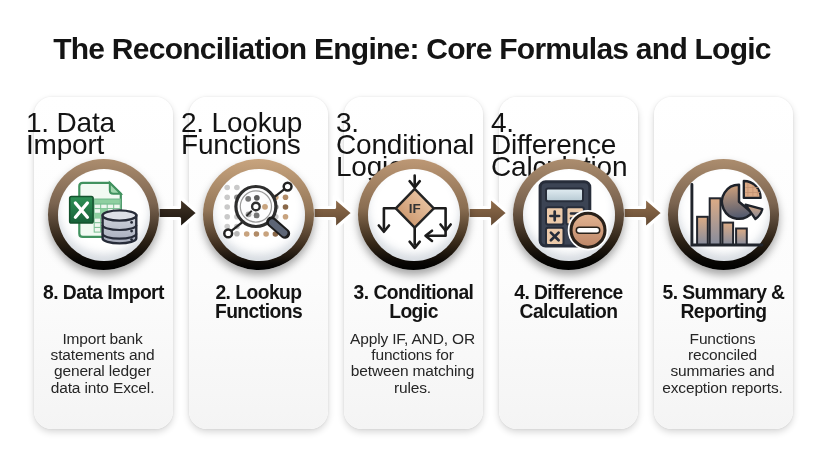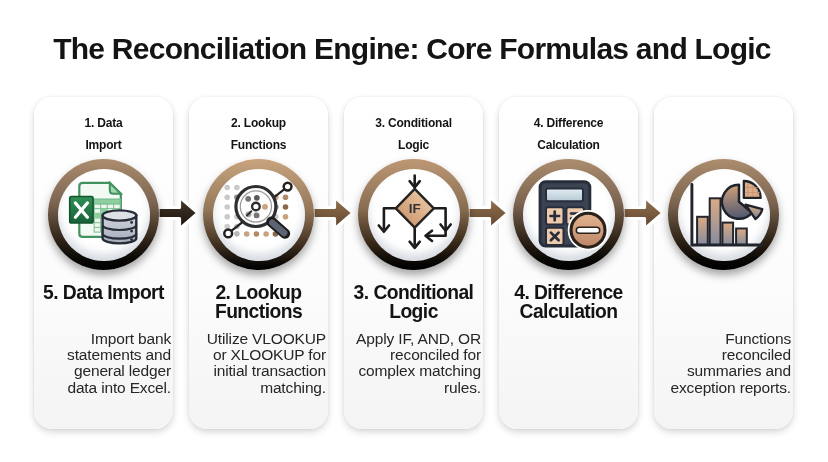--- a/index.html
+++ b/index.html
@@ -2,29 +2,29 @@
 <html><head>
 <meta charset="utf-8">
 <style>
   html,body{margin:0;padding:0;}
   body{width:828px;height:462px;background:#ffffff;font-family:"Liberation Sans",sans-serif;position:relative;overflow:hidden;transform:translateZ(0);}
   .title{position:absolute;left:-2px;top:32px;width:828px;text-align:center;font-size:30px;font-weight:bold;color:#141414;letter-spacing:-0.75px;}
   .card{position:absolute;top:97px;width:139px;height:332px;border-radius:18px;
         background:linear-gradient(180deg,#ffffff 0%,#fcfcfc 55%,#f4f4f4 100%);
         box-shadow:0 3px 7px rgba(0,0,0,0.16), 0 0 3px rgba(0,0,0,0.08);}
   .c1{left:34px}.c2{left:189px}.c3{left:344px}.c4{left:499px}.c5{left:654px}
-  .ctitle{position:absolute;left:-8px;width:155px;top:14.5px;text-align:center;font-weight:bold;font-size:12px;line-height:22px;color:#131313;letter-spacing:-0.2px;}
+  .ctitle{position:absolute;left:-8px;width:155px;top:14.5px;font-weight:normal;font-size:28px;line-height:22px;color:#131313;letter-spacing:-0.2px;}
   .ring{position:absolute;top:62.2px;width:111px;height:111px;left:14px;border-radius:50%;
         background:linear-gradient(180deg,#ac8d6e 0%,#7b6450 40%,#2c2115 74%,#0a0805 90%,#000000 100%);
         box-shadow:0 5px 9px rgba(0,0,0,0.35);}
   .inner{position:absolute;left:9.5px;top:9.5px;width:92px;height:92px;border-radius:50%;
         background:radial-gradient(circle at 50% 42%, #ffffff 60%, #f4f6f8 100%);box-shadow:inset 0 -7px 9px rgba(90,110,130,0.22);}
   .inner svg{position:absolute;left:6px;top:4.3px;}
   .stitle{position:absolute;left:-8px;width:155px;top:186px;text-align:center;font-weight:bold;font-size:19.3px;line-height:19px;color:#131313;letter-spacing:-0.55px;}
-  .desc{position:absolute;left:12px;width:125px;top:234px;text-align:right;font-size:15.5px;line-height:16.2px;color:#262626;letter-spacing:-0.15px;}
+  .desc{position:absolute;left:6px;width:125px;top:234px;text-align:center;font-size:15.5px;line-height:16.2px;color:#262626;letter-spacing:-0.15px;}
   .arrow{position:absolute;top:190.5px;z-index:5;}
   .a1{left:157px}.a2{left:312px}.a3{left:467px}.a4{left:622px}
   .ring,.zc{z-index:6}
 </style>
 </head>
 <body>
 <div class="title">The Reconciliation Engine: Core Formulas and Logic</div>
 
 <svg class="arrow a1" width="46" height="44" viewBox="0 0 46 44">
   <defs>
@@ -88,21 +88,21 @@
         <ellipse cx="55.45" cy="42.5" rx="16.85" ry="5.1" fill="#dde0e7" stroke-width="2.4"></ellipse>
       </g>
       <g fill="#262b38">
         <circle cx="67.6" cy="49.4" r="1.4"></circle>
             <circle cx="67.6" cy="58.1" r="1.4"></circle>
             <circle cx="67.6" cy="66.6" r="1.4"></circle>
       </g>
     </svg>
   </div>
     </div>
-  <div class="stitle">5. Data Import</div>
+  <div class="stitle">8. Data Import</div>
   <div class="desc">Import bank statements and general ledger data into Excel.</div>
 </div>
 
 <div class="card c2">
   <div class="ctitle">2. Lookup<br>Functions</div>
   <div class="ring zc" style="background:linear-gradient(180deg,#c8a47e 0%,#95785a 45%,#3e2e1f 78%,#0c0906 94%,#000000 100%)">
       <div class="inner">
     <svg width="80" height="80" viewBox="0 0 80 80" id="icon2">
       <g>
         <circle cx="8.2" cy="14.5" r="2.8" fill="#c9c9c9"></circle>
@@ -139,21 +139,20 @@
         <line x1="32.8" y1="37.7" x2="27.4" y2="43" stroke="#2e2e2e" stroke-width="1.9"></line>
       </g>
       <line x1="52.4" y1="48.8" x2="66" y2="60.6" stroke="#1c1c1c" stroke-width="10.4" stroke-linecap="round"></line>
       <line x1="53.2" y1="49.6" x2="65.2" y2="60" stroke="#5d6575" stroke-width="6.4" stroke-linecap="round"></line>
       <circle cx="9.2" cy="60.4" r="3.9" fill="#ffffff" stroke="#222222" stroke-width="2.5"></circle>
       <circle cx="68.6" cy="13.6" r="3.9" fill="#ffffff" stroke="#222222" stroke-width="2.5"></circle>
     </svg>
   </div>
     </div>
   <div class="stitle">2. Lookup<br>Functions</div>
-  <div class="desc">Utilize VLOOKUP or XLOOKUP for initial transaction matching.</div>
 </div>
 
 <div class="card c3">
   <div class="ctitle">3. Conditional<br>Logic</div>
   <div class="ring zc" style="background:linear-gradient(180deg,#bd9875 0%,#8a6e52 44%,#362818 76%,#0b0805 92%,#000000 100%)">
       <div class="inner">
     <svg width="80" height="80" viewBox="0 0 80 80" id="icon3">
       <defs>
         <linearGradient id="dg" x1="0" y1="1" x2="1" y2="0">
           <stop offset="0" stop-color="#c48a5e"></stop>
@@ -170,21 +169,21 @@
         <path d="M58 57.7 L51.5 62.8 L58 67.9"></path>
         <path d="M40.7 54.7 V71.5"></path>
         <path d="M35.6 68.7 L40.7 74.8 L45.8 68.7"></path>
       </g>
       <path d="M40.7 15.9 L59.8 35.3 L40.7 54.7 L21.8 35.3 Z" fill="url(#dg)" stroke="#242424" stroke-width="2.4" stroke-linejoin="round"></path>
       <text x="40.7" y="40.3" text-anchor="middle" font-family="Liberation Sans, sans-serif" font-size="13.5" font-weight="bold" fill="#333333">IF</text>
     </svg>
   </div>
     </div>
   <div class="stitle">3. Conditional<br>Logic</div>
-  <div class="desc">Apply IF, AND, OR reconciled for complex matching rules.</div>
+  <div class="desc">Apply IF, AND, OR functions for between matching rules.</div>
 </div>
 
 <div class="card c4">
   <div class="ctitle">4. Difference<br>Calculation</div>
   <div class="ring zc">
       <div class="inner">
     <svg width="80" height="80" viewBox="0 0 80 80" id="icon4">
       <defs>
         <linearGradient id="scr" x1="0" y1="0" x2="0" y2="1">
           <stop offset="0" stop-color="#e2edf2"></stop>
@@ -241,14 +240,15 @@
         <rect x="52.1" y="55.5" width="10.7" height="16.5"></rect>
       </g>
       <path d="M7.9 11.5 V72 H78" stroke="#20242c" stroke-width="2.9" fill="none" stroke-linecap="round"></path>
       <path d="M55 28.8 L55 11.8 A17 17 0 1 0 68 39.7 Z" fill="url(#pieg)" stroke="#1e222a" stroke-width="2.5" stroke-linejoin="round"></path>
       <path d="M59.8 24.9 V8 A16.9 16.9 0 0 1 76.7 24.9 Z" fill="#dcab87" stroke="#1e222a" stroke-width="2.3" stroke-linejoin="round"></path>
       <path d="M63.9 10 V23 M68.9 12 V23 M73.4 16 V23 M61.4 14.5 H74.4 M60.9 19.5 H75.9" stroke="#c09070" stroke-width="0.8" fill="none" opacity="0.9"></path>
       <path d="M61.5 31.7 L78.3 36.2 A17.5 17.5 0 0 1 71.4 46 Z" fill="url(#slg)" stroke="#1e222a" stroke-width="2.3" stroke-linejoin="round"></path>
     </svg>
   </div>
     </div>
+  <div class="stitle">5. Summary &amp;<br>Reporting</div>
   <div class="desc">Functions reconciled summaries and exception reports.</div>
 </div>
 
 </body></html>

